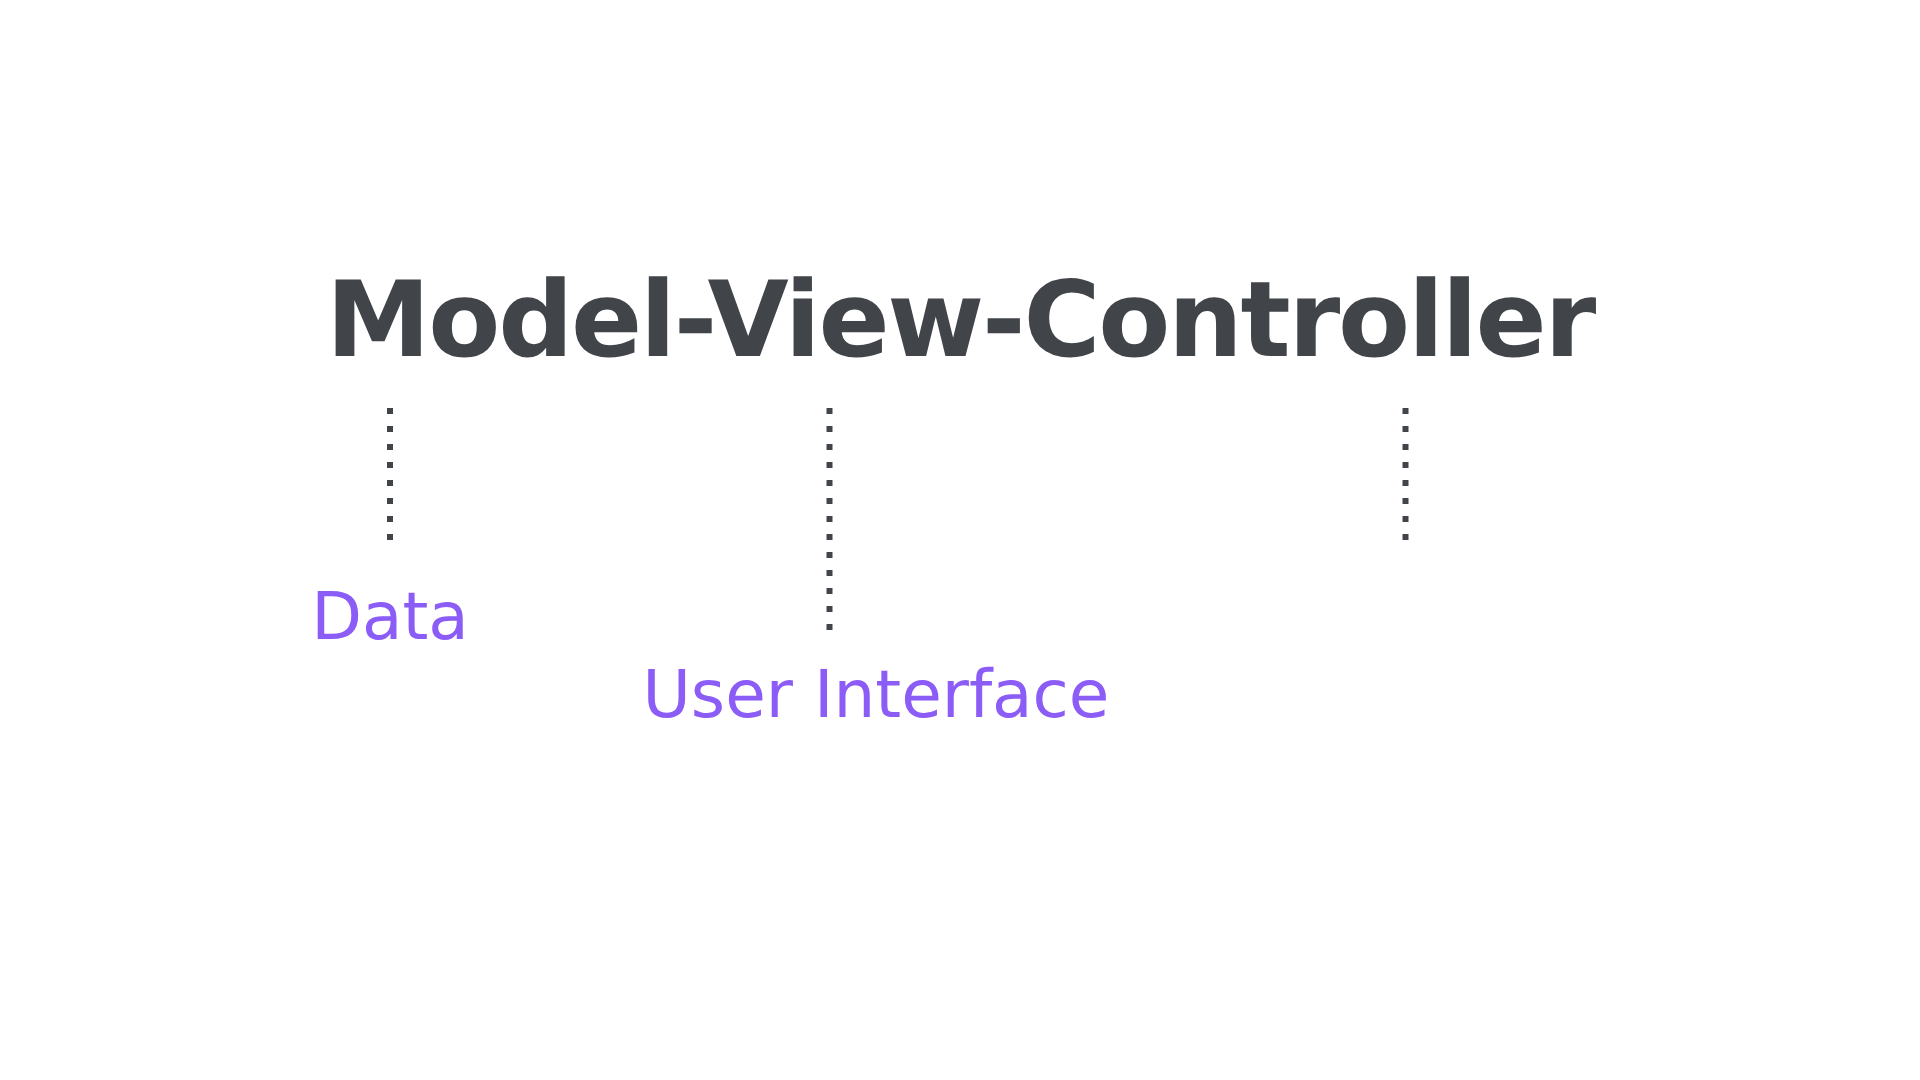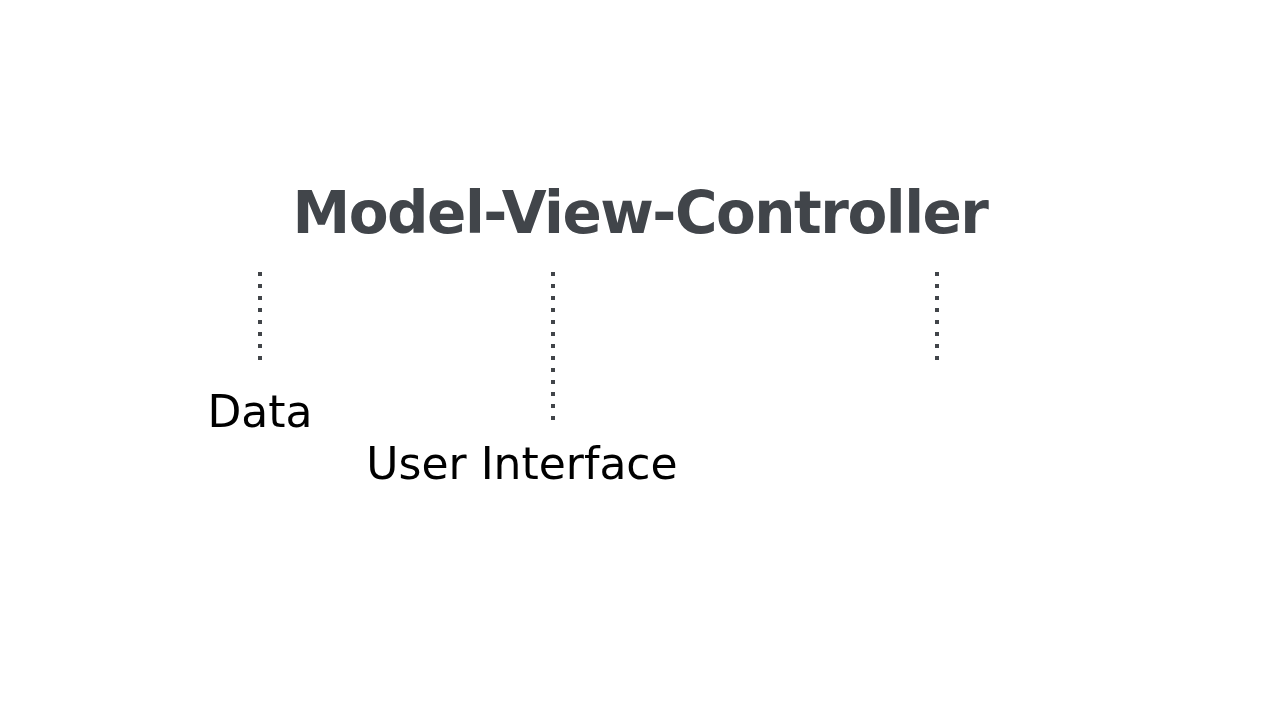--- a/index.html
+++ b/index.html
@@ -23,21 +23,21 @@
 
   
   #title {
     position: absolute;
     left: 0;
     top: 163px;
     width: 1280px;
     text-align: center;
     font-family: "DejaVu Sans", sans-serif;
     font-weight: bold;
-    font-size: 58px;
+    font-size: 70px;
     line-height: 100px;
     letter-spacing: -1.5px;
     color: #41454a;
     white-space: nowrap;
   }
 
   
   .leader {
     position: absolute;
     width: 4px;
@@ -54,27 +54,27 @@
   #leader-view       { left: 551px; top: 272px; height: 148px; }
   #leader-controller { left: 935px; top: 272px; height: 96px; }
 
   
   .leaf-label {
     position: absolute;
     font-family: "DejaVu Sans", sans-serif;
     font-weight: normal;
     font-size: 44px;
     line-height: 52px;
-    color: #000000;
+    color: #8b5cf6;
     white-space: nowrap;
     text-align: center;
     transform: translateX(-50%);
   }
   #label-data      { left: 260px; top: 386px; }
-  #label-ui        { left: 522px; top: 438px; text-align: right; }
+  #label-ui        { left: 584px; top: 438px; text-align: right; }
   #label-coord     { left: 937px; top: 386px; }
 </style>
 </head>
 <body>
 
 <div id="slide">
 
   <div id="title">Model-View-Controller</div>
 
   <div id="leader-model" class="leader"></div>

